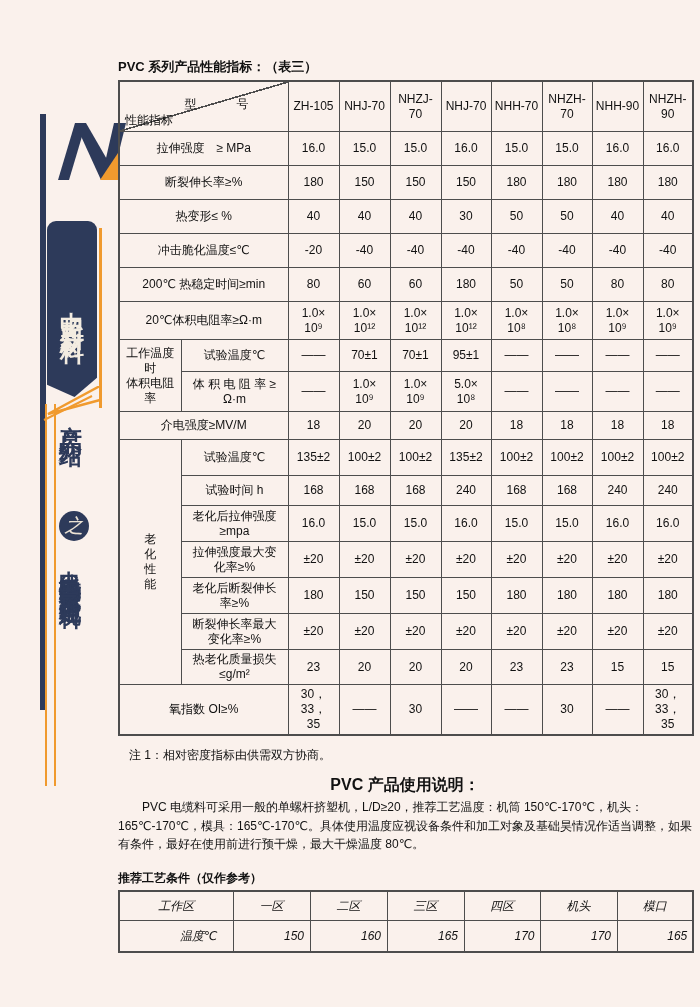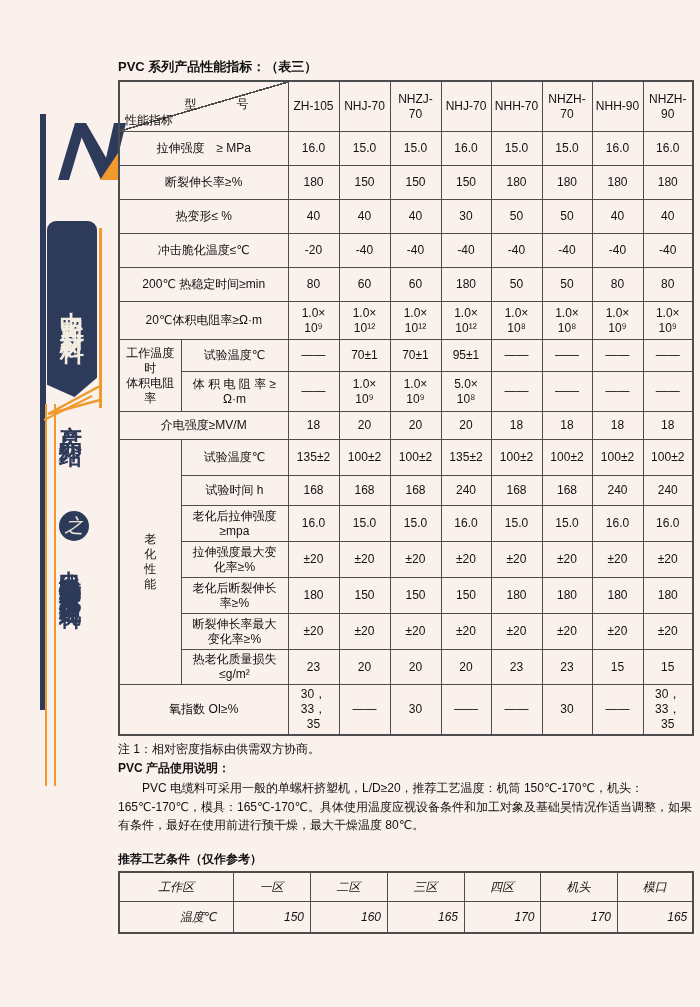--- a/index.html
+++ b/index.html
@@ -61,22 +61,22 @@
   .proc-table{border:2px solid #4d4d4d;font-style:italic;}
   .corner{position:relative;padding:0;
     background-image:linear-gradient(to bottom right,transparent calc(50% - 0.8px),#4d4d4d calc(50% - 0.8px),#4d4d4d calc(50% + 0.8px),transparent calc(50% + 0.8px));
   }
   .corner .c-top{position:absolute;top:3px;right:25px;letter-spacing:14px;margin-top:12px;}
   .corner .c-bottom{position:absolute;bottom:3px;left:5px;}
   .sub-label{text-align:left;padding-left:7px;}
   .group-cell{white-space:pre-line;}
   .exp{font-size:11.5px;}
   .notes{margin-top:5px;font-size:12px;line-height:1.42;}
-  .notes p{margin:0;}
-  .usage-heading{font-size:12px;font-weight:bold;margin:2px 0 2px 0;}
+  .notes p{margin:11px;}
+  .usage-heading{font-size:16px;font-weight:bold;margin:2px 0 2px 0;text-align:center;}
   .usage-body{font-size:12px;line-height:1.55;margin:0;text-indent:2em;}
   .proc-title{font-size:12px;font-weight:bold;margin:16px 0 3px 0;}
   .proc-table td{height:26px;padding-left:47px;}
 </style>
 </head>
 <body>
 
 <div class="page">
 
   <div class="left-stripe"></div>

